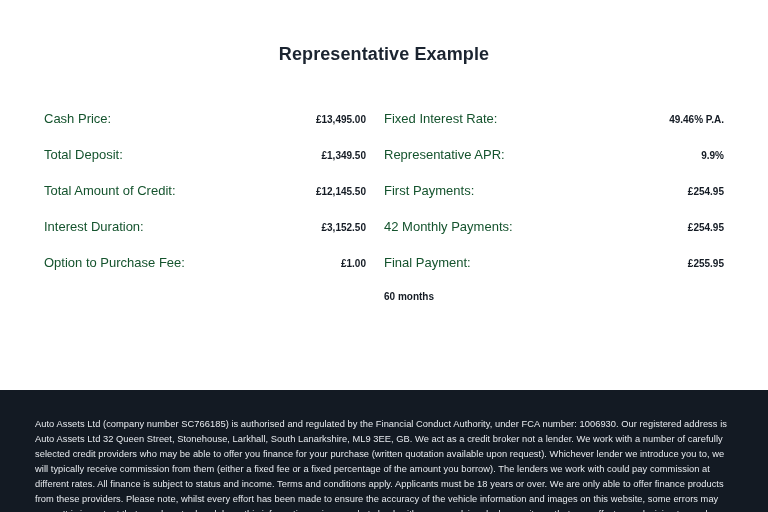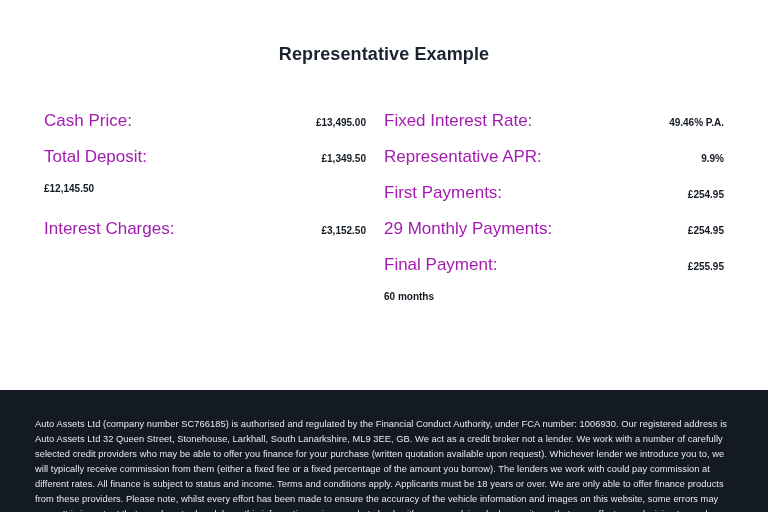--- a/index.html
+++ b/index.html
@@ -36,22 +36,22 @@
   }
   .col.left { padding-left: 20px; padding-right: 18px; }
   .col.right { padding-left: 0px; padding-right: 20px; }
   .row {
     display: flex;
     align-items: baseline;
     justify-content: space-between;
     height: 36px;
   }
   .label {
-    font-size: 17px;
-    color: #a21caf;
+    font-size: 13px;
+    color: #14532d;
     white-space: nowrap;
   }
   .value {
     font-size: 10px;
     font-weight: bold;
     color: #141b24;
     white-space: nowrap;
     text-align: right;
   }
   .footer {
@@ -85,43 +85,48 @@
     <div class="col left">
       <div class="row">
         <span class="label">Cash Price:</span>
         <span class="value">£13,495.00</span>
       </div>
       <div class="row">
         <span class="label">Total Deposit:</span>
         <span class="value">£1,349.50</span>
       </div>
       <div class="row">
+        <span class="label">Total Amount of Credit:</span>
         <span class="value">£12,145.50</span>
       </div>
       <div class="row">
-        <span class="label">Interest Charges:</span>
+        <span class="label">Interest Duration:</span>
         <span class="value">£3,152.50</span>
+      </div>
+      <div class="row">
+        <span class="label">Option to Purchase Fee:</span>
+        <span class="value">£1.00</span>
       </div>
     </div>
 
     <div class="col right">
       <div class="row">
         <span class="label">Fixed Interest Rate:</span>
         <span class="value">49.46% P.A.</span>
       </div>
       <div class="row">
         <span class="label">Representative APR:</span>
         <span class="value">9.9%</span>
       </div>
       <div class="row">
         <span class="label">First Payments:</span>
         <span class="value">£254.95</span>
       </div>
       <div class="row">
-        <span class="label">29 Monthly Payments:</span>
+        <span class="label">42 Monthly Payments:</span>
         <span class="value">£254.95</span>
       </div>
       <div class="row">
         <span class="label">Final Payment:</span>
         <span class="value">£255.95</span>
       </div>
       <div class="row">
         <span class="value">60 months</span>
       </div>
     </div>

